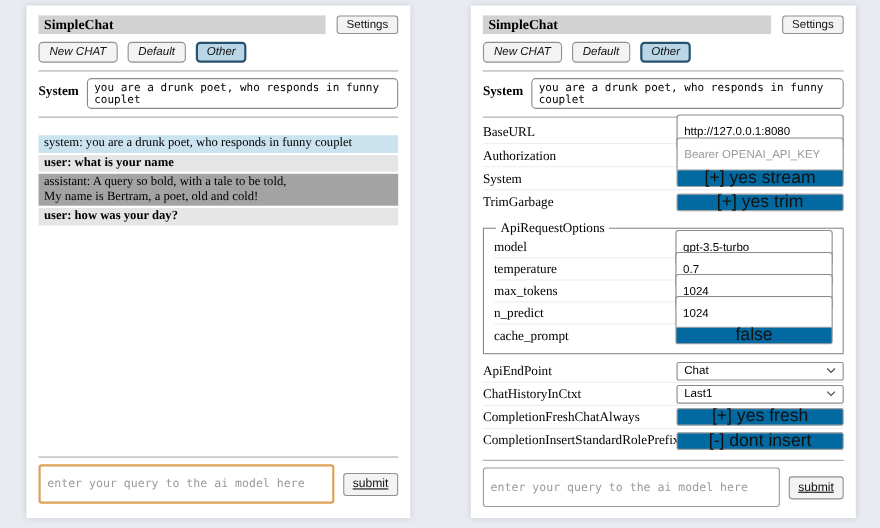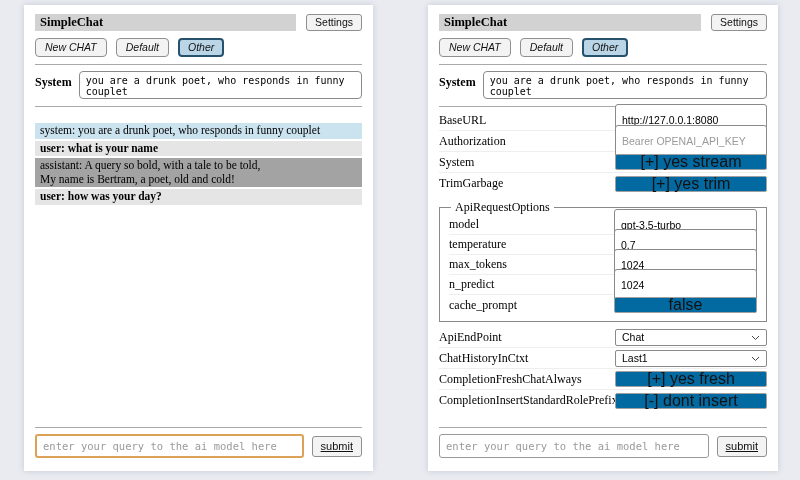--- a/index.html
+++ b/index.html
@@ -88,21 +88,21 @@
     border:1px solid #8a8a8a; margin:6px 0 5px 0; padding:0 9px 6px 9px;
   }
   fieldset.aro legend { font-size:12px; padding:0 4px; margin-left:2px; }
   fieldset.aro .setrow { height:20px; }
   fieldset.aro .ctrl { width:143px; flex:0 0 143px; }
 
   
   .footer { margin-top:auto; }
   .query-row { display:flex; gap:8px; margin-top:6px; align-items:center; }
   .query-input {
-    flex:1; height:24px; border:1px solid #999; border-radius:3px;
+    flex:1; height:36px; border:1px solid #999; border-radius:3px;
     font-family:"DejaVu Sans Mono", monospace; font-size:10.5px;
     padding:3px 6px; color:#000; background:#fff; outline:none;
   }
   .query-input.focused { border:2px solid #dba258; }
   .submit-btn { font-size:11px; padding:3px 8px;text-decoration:underline; }
 </style>
 </head>
 <body>
 
 <div class="panel" id="left-panel">

